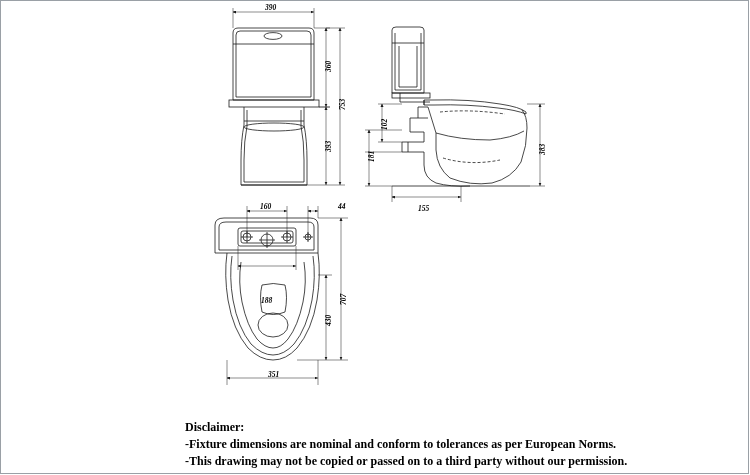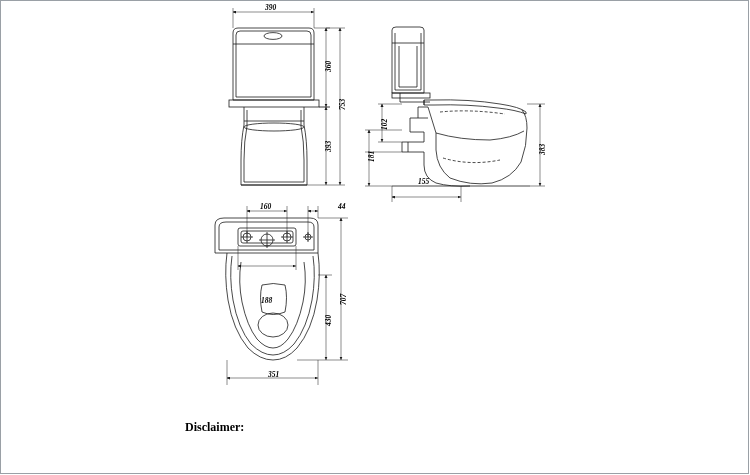--- a/index.html
+++ b/index.html
@@ -236,26 +236,28 @@
   </svg>
 
   <div class="dimtext" style="left:265px; top:3px;">390</div>
   <div class="dimtext rot90" style="left:324px; top:72px;">360</div>
   <div class="dimtext rot90" style="left:338px; top:110px;">753</div>
   <div class="dimtext rot90" style="left:324px; top:152px;">393</div>
 
   <div class="dimtext rot90" style="left:380px; top:130px;">102</div>
   <div class="dimtext rot90" style="left:367px; top:162px;">181</div>
   <div class="dimtext rot90" style="left:538px; top:155px;">383</div>
-  <div class="dimtext" style="left:418px; top:177px;">155</div>
+  <div class="dimtext" style="left:418px; top:204px;">155</div>
 
   <div class="dimtext" style="left:260px; top:202px;">160</div>
   <div class="dimtext" style="left:306px; top:202px;margin-left:32px;">44</div>
   <div class="dimtext" style="left:261px; top:258px;margin-top:38px;">188</div>
   <div class="dimtext rot90" style="left:339px; top:305px;">707</div>
   <div class="dimtext rot90" style="left:324px; top:326px;">430</div>
   <div class="dimtext" style="left:268px; top:370px;">351</div>
 
   <div class="disclaimer">
     <div class="dtitle">Disclaimer:</div>
+    <div class="dline">-Fixture dimensions are nominal and conform to tolerances as per European Norms.</div>
+    <div class="dline">-This drawing may not be copied or passed on to a third party without our permission.</div>
   </div>
 
 </div>
 
 </body></html>

